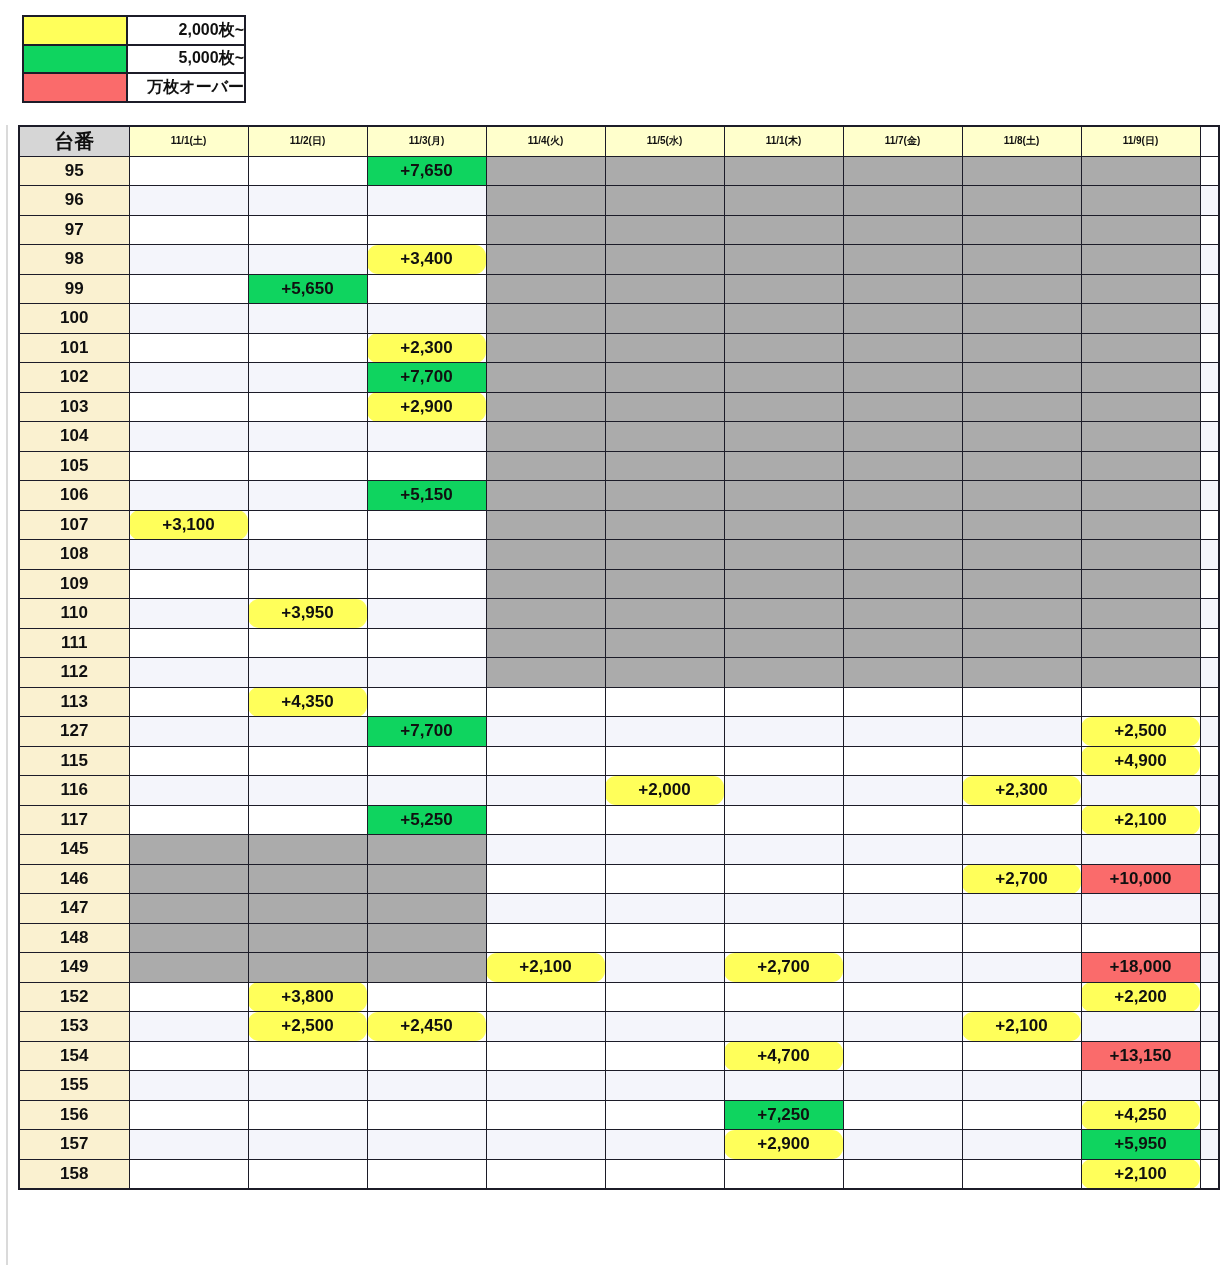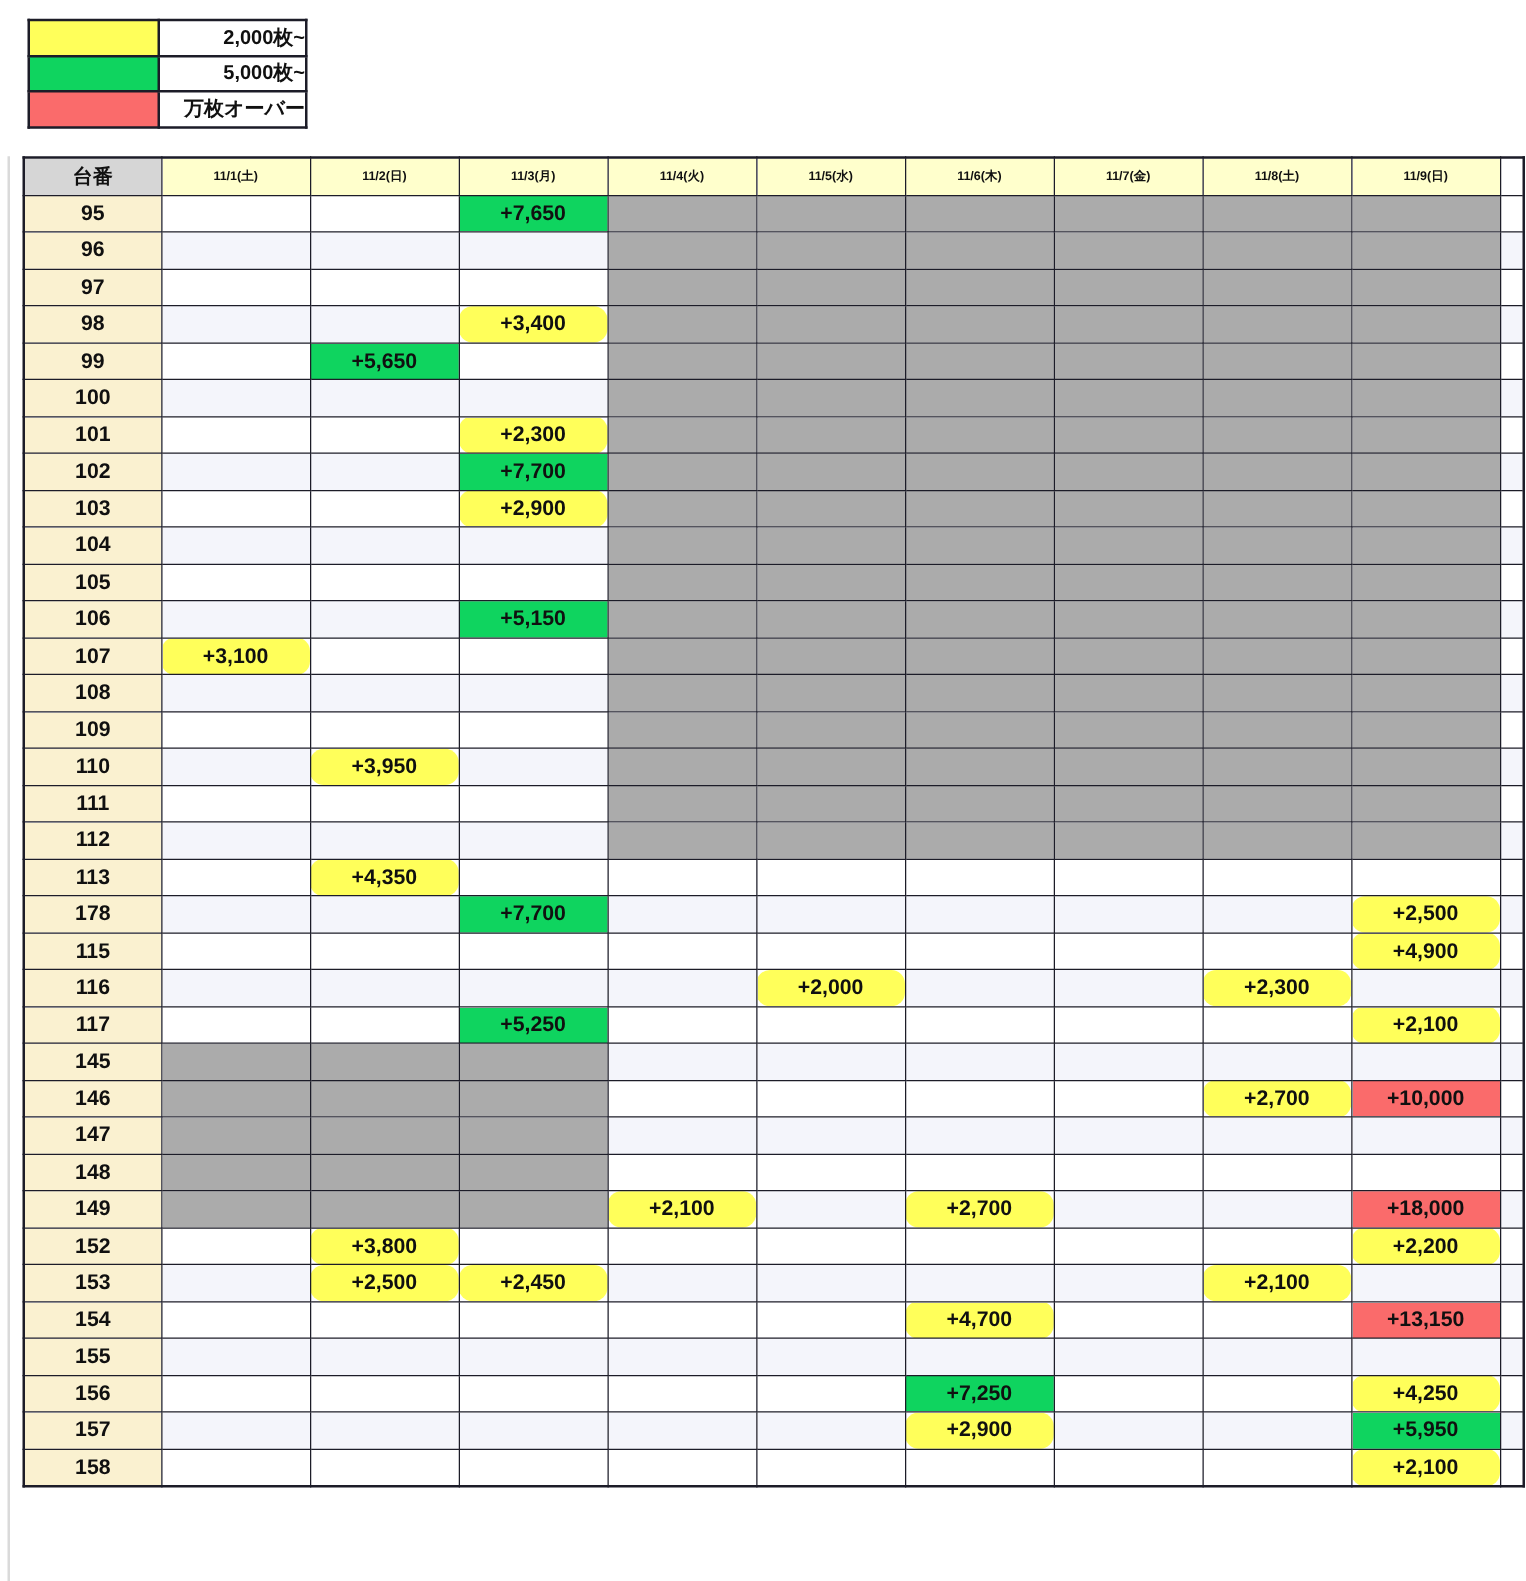--- a/index.html
+++ b/index.html
@@ -21,21 +21,21 @@
   
   .table-wrap{position:absolute;left:18px;top:125px;}
   .main-table{border-collapse:collapse;table-layout:fixed;border:2px solid var(--border);}
   .main-table th,.main-table td{
     border:1.5px solid var(--border);height:28.5px;padding:0;overflow:hidden;
     white-space:nowrap;text-align:center;vertical-align:middle;
   }
   .main-table thead th{
     background:var(--header-bg);font-weight:bold;font-size:10px;
   }
-  .main-table thead th.corner{background:var(--corner-bg);font-size:16px;}
+  .main-table thead th.corner{background:var(--corner-bg);font-size:20px;}
   .main-table thead th.spill{background:#ffffff;}
   .main-table td.machine{
     background:var(--machine-bg);font-weight:bold;font-size:17px;
   }
   .main-table td.cell{font-weight:bold;font-size:17px;background:#ffffff;}
   .main-table td.cell.shade{background:var(--row-shade);}
   .main-table td.cell.blocked{background:var(--gray-blocked);}
   .main-table td.cell.c-yellow{background:var(--yellow);border-radius:11px;}
   .main-table td.cell.c-green{background:var(--green);}
   .main-table td.cell.c-red{background:var(--red);margin-top:24px;}
@@ -83,21 +83,21 @@
       </colgroup>
     <thead>
       <tr>
         <th class="corner">台番</th>
 
       <th>11/1(土)</th>
           <th>11/2(日)</th>
           <th>11/3(月)</th>
           <th>11/4(火)</th>
           <th>11/5(水)</th>
-          <th>11/6(木)</th>
+          <th>11/1(木)</th>
           <th>11/7(金)</th>
           <th>11/8(土)</th>
           <th>11/9(日)</th>
           <th class="spill"></th>
         </tr>
     </thead>
     <tbody>
 
     <tr>
           <td class="machine">95</td>
@@ -340,21 +340,21 @@
           <td class="cell"></td>
           <td class="cell"></td>
           <td class="cell"></td>
           <td class="cell"></td>
           <td class="cell"></td>
           <td class="cell"></td>
           <td class="cell"></td>
           <td class="cell"></td>
         </tr>
         <tr>
-          <td class="machine">178</td>
+          <td class="machine">127</td>
           <td class="cell shade"></td>
           <td class="cell shade"></td>
           <td class="cell c-green">+7,700</td>
           <td class="cell shade"></td>
           <td class="cell shade"></td>
           <td class="cell shade"></td>
           <td class="cell shade"></td>
           <td class="cell shade"></td>
           <td class="cell c-yellow">+2,500</td>
           <td class="cell shade"></td>

